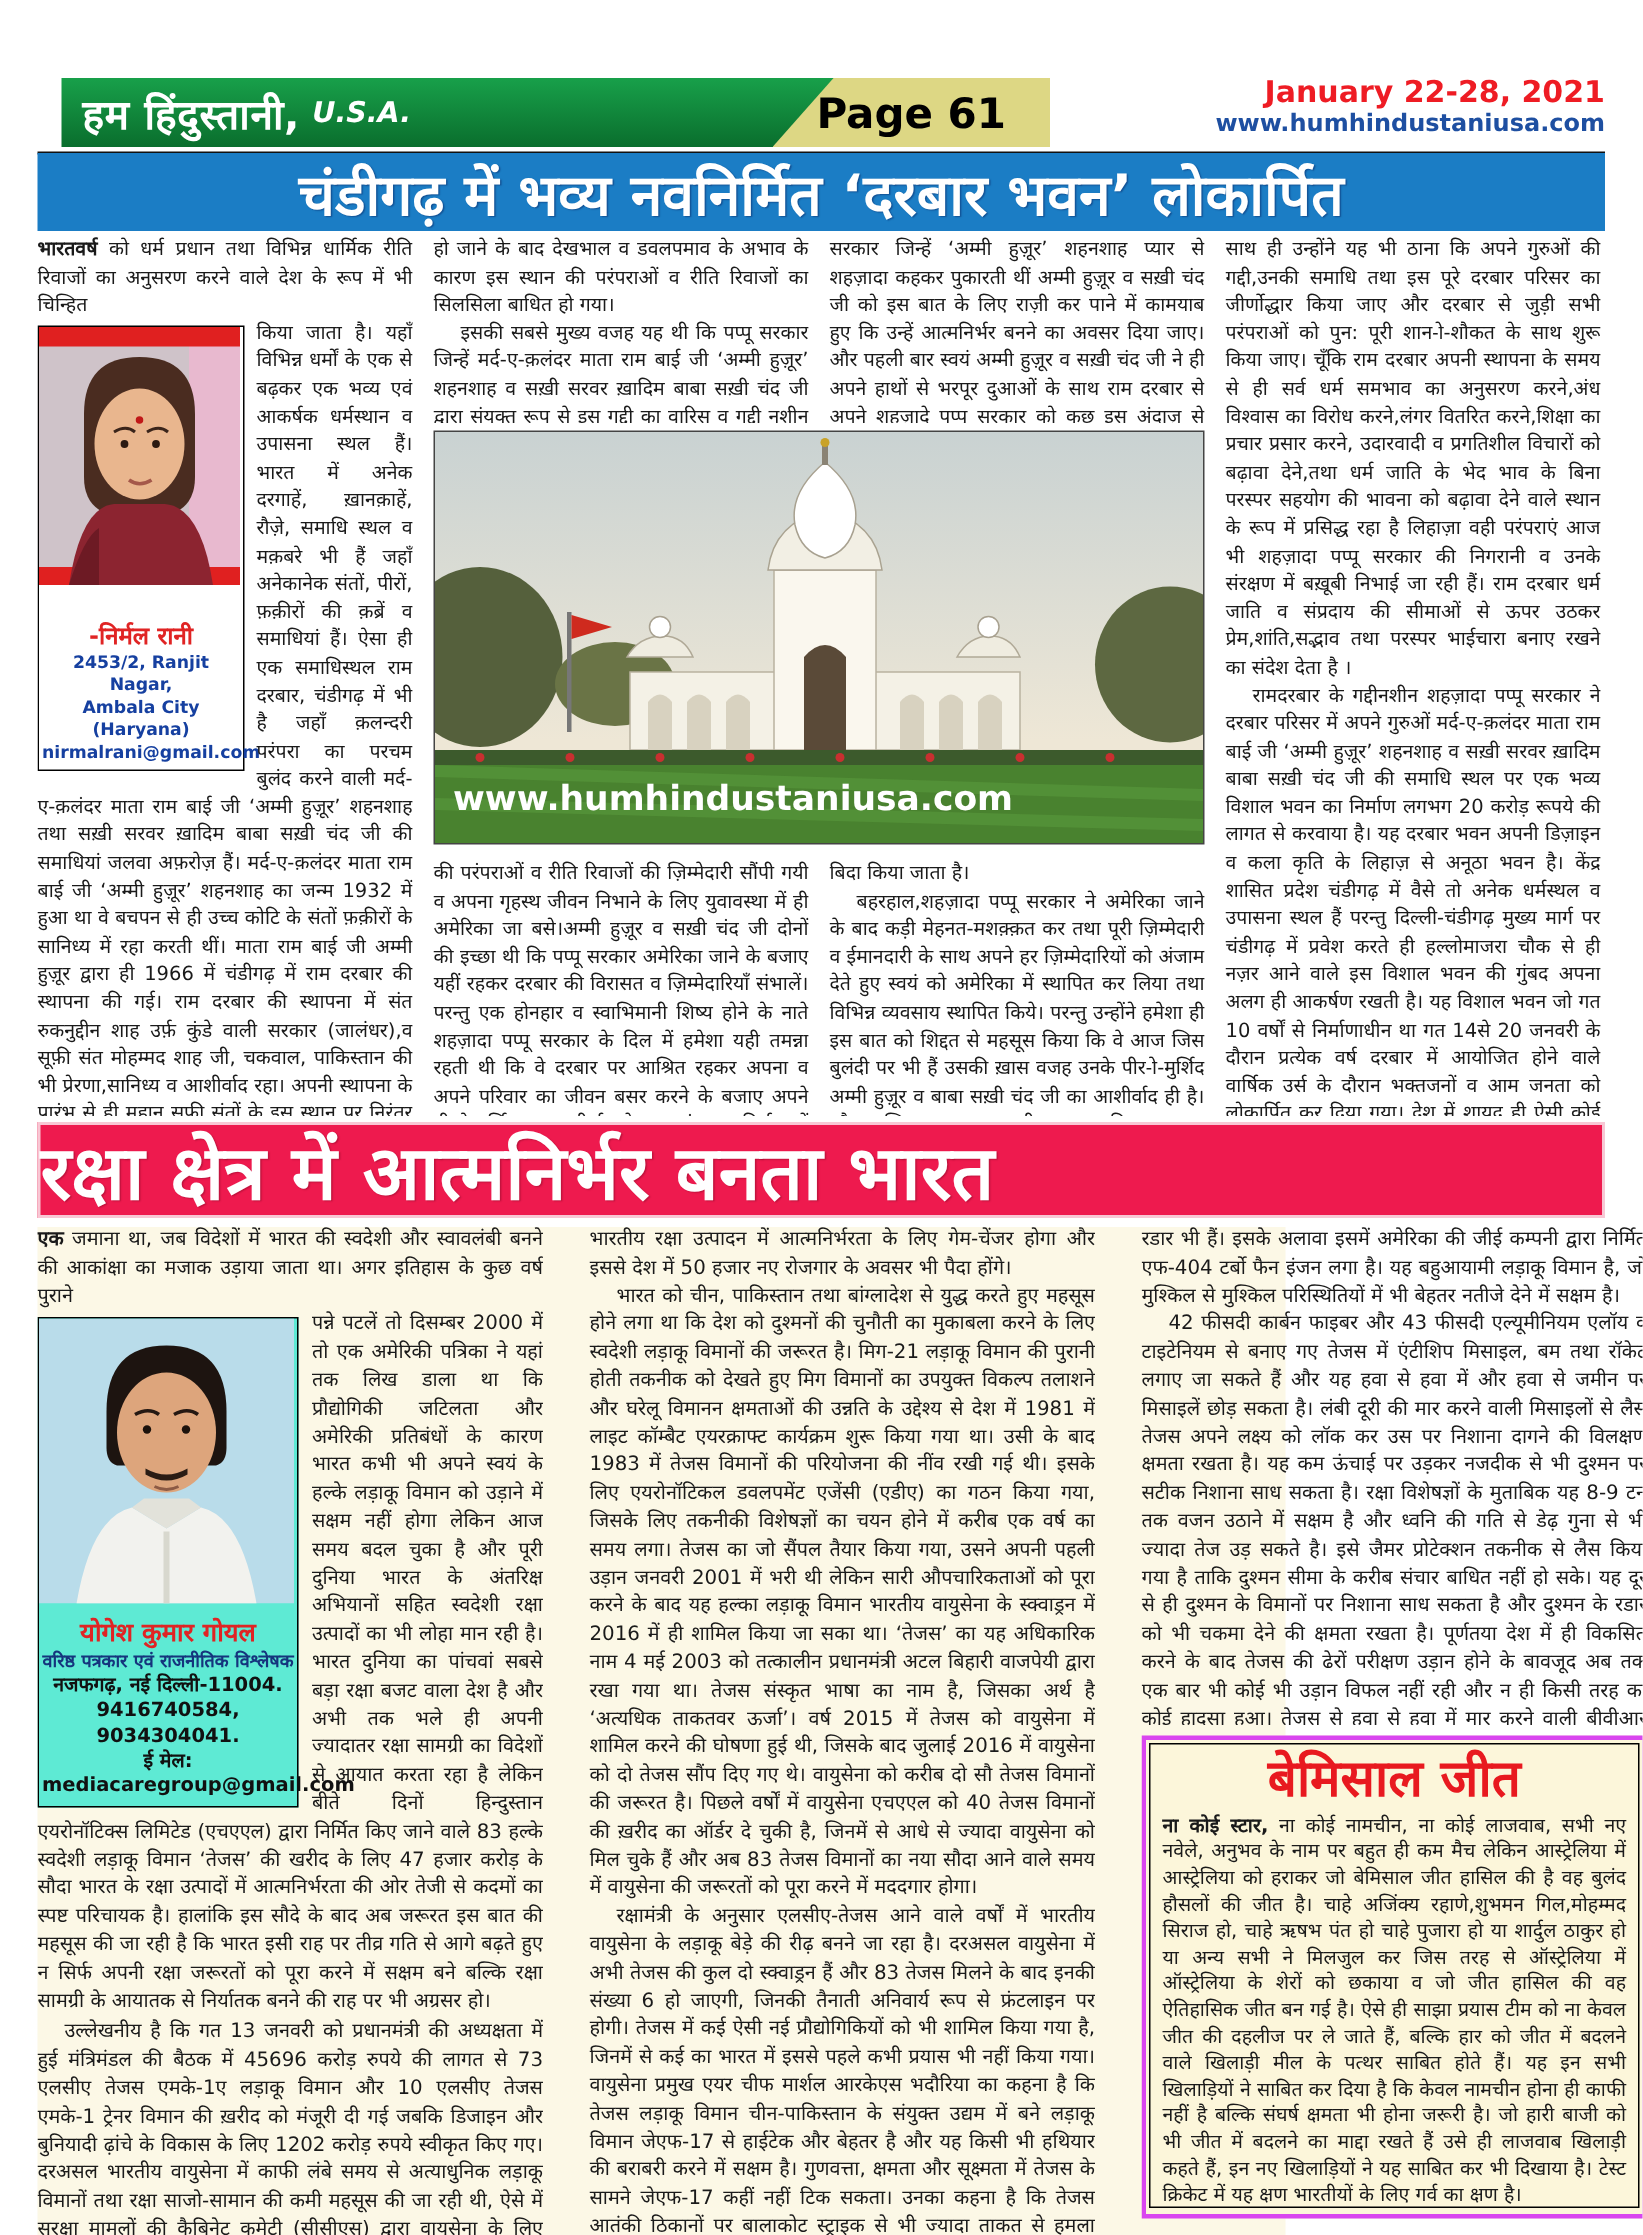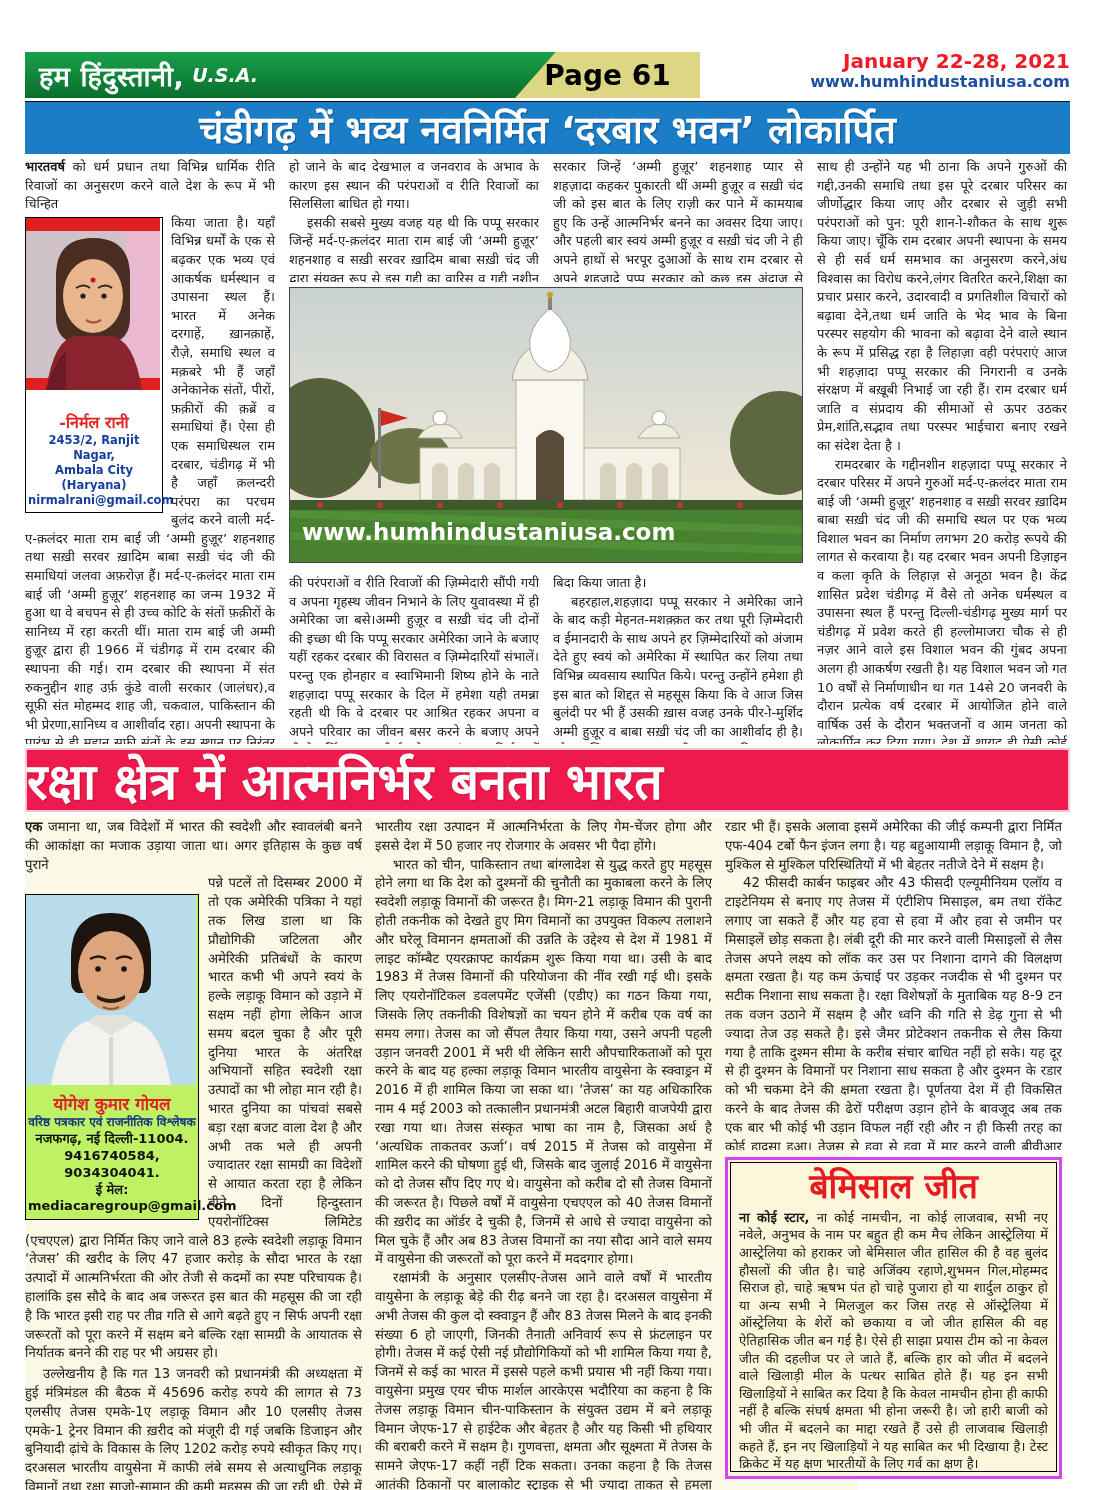--- a/index.html
+++ b/index.html
@@ -1,21 +1,21 @@
 <!DOCTYPE html>
 <html><head>
 <meta charset="utf-8">
 <style>
   html,body{margin:0;padding:0;}
   body{width:1095px;height:1490px;position:relative;background:#ffffff;
        font-family:"DejaVu Sans",sans-serif;color:#1a1a1a;overflow:hidden;}
   
   .masthead{position:absolute;left:25px;top:50px;width:1045px;height:50px;}
   .mast-rule{position:absolute;left:0;right:0;bottom:-3px;height:2px;background:#111;}
-  .green-bar{position:absolute;left:0;top:2px;width:545px;height:46px;
+  .green-bar{position:absolute;left:16px;top:2px;width:545px;height:46px;
              background:linear-gradient(#18a04a,#0a6e2d);display:flex;align-items:center;padding-left:14px;box-sizing:border-box;}
   .paper-name{color:#fff;font-weight:bold;font-size:27px;letter-spacing:.5px;}
   .paper-region{color:#fff;font-weight:bold;font-style:italic;font-size:19px;margin-left:8px;}
   .page-chip{position:absolute;left:490px;top:2px;width:185px;height:46px;background:#ddd784;
              clip-path:polygon(22% 0,100% 0,100% 100%,0 100%);display:flex;align-items:center;justify-content:center;}
   .page-chip span{font-size:28px;font-weight:bold;color:#000;}
   .mast-right{position:absolute;right:0;top:0;text-align:right;line-height:1.15;}
   .issue-date{color:#ee1c24;font-weight:bold;font-size:20px;}
   .site-url{color:#1e4fa1;font-weight:bold;font-size:16px;}
   
@@ -34,23 +34,23 @@
   .authbox1{float:left;width:136px;margin:3px 8px 2px 0;border:1px solid #000;background:#fff;}
   .authbox1 .caption{text-align:center;padding:2px 2px 4px;}
   .auth1-name{color:#e02424;font-weight:bold;font-size:16px;line-height:1.25;margin-top:16px;}
   .auth1-line{color:#1640a0;font-weight:bold;font-size:11.5px;line-height:1.3;}
   
   .building-photo{position:absolute;left:264px;top:129px;width:514px;height:276px;border:1px solid #444;box-sizing:border-box;}
   
   .headline2{position:absolute;left:25px;top:748px;width:1045px;height:64px;background:#ee1a4e;
              display:flex;align-items:center;justify-content:flex-start;border:2px solid #f8c7d4;box-sizing:border-box;}
   .headline2 span{color:#fff;font-weight:bold;font-size:50px;white-space:nowrap;text-shadow:1px 1px 1px rgba(80,0,20,.3);}
-  .a2-body{position:absolute;left:25px;top:818px;width:832px;height:672px;background:#fcf8e6;display:flex;gap:13px;}
+  .a2-body{position:absolute;left:25px;top:818px;width:832px;height:672px;background:#fcf8e6;display:flex;gap:31px;}
   .a2-col{width:337px;flex:none;font-size:13.2px;line-height:18.8px;text-align:justify;overflow:hidden;height:672px;}
-  .authbox2{float:left;width:172px;margin:20px 9px 2px 0;border:1px solid #000;background:#bef264;}
+  .authbox2{float:left;width:172px;margin:4px 9px 2px 0;border:1px solid #000;background:#5eead4;}
   .authbox2 .caption{text-align:center;padding:2px 2px 4px;}
   .auth2-name{color:#e02424;font-weight:bold;font-size:17px;line-height:1.3;}
   .auth2-prof{color:#15357d;font-weight:bold;font-size:12px;line-height:1.3;}
   .auth2-line{color:#111;font-weight:bold;font-size:13px;line-height:1.3;}
   .a2-col3-text{height:332px;overflow:hidden;}
   
   .sidebar-box{margin-top:7px;height:322px;border:3px solid #d946ef;background:#fcf6da;box-sizing:border-box;}
   .sidebar-inner{border:1px solid #000;margin:2px;height:calc(100% - 6px);box-sizing:border-box;padding:3px 8px;overflow:hidden;}
   .sidebar-head{text-align:center;color:#e8191f;font-weight:bold;font-size:34px;line-height:1.2;}
   .sidebar-body{font-size:13px;line-height:17.6px;text-align:justify;margin:2px 0 0;}
@@ -105,21 +105,21 @@
           <div class="auth1-line">Ambala City  (Haryana)</div>
           <div class="auth1-line">nirmalrani@gmail.com</div>
         </div>
       </div>
       <span>किया जाता है। यहाँ विभिन्न धर्मों के एक से बढ़कर एक भव्य एवं आकर्षक धर्मस्थान व उपासना स्थल हैं। भारत में अनेक दरगाहें, ख़ानक़ाहें, रौज़े, समाधि स्थल व मक़बरे भी हैं जहाँ अनेकानेक संतों, पीरों, फ़क़ीरों की क़ब्रें व समाधियां हैं। ऐसा ही एक समाधिस्थल राम दरबार, चंडीगढ़ में भी है जहाँ क़लन्दरी परंपरा का परचम बुलंद करने वाली मर्द-ए-क़लंदर माता राम बाई जी ‘अम्मी हुज़ूर’ शहनशाह तथा सख़ी सरवर ख़ादिम बाबा सख़ी चंद जी की समाधियां जलवा अफ़रोज़ हैं। मर्द-ए-क़लंदर माता राम बाई जी ‘अम्मी हुज़ूर’ शहनशाह का जन्म 1932 में हुआ था वे बचपन से ही उच्च कोटि के संतों फ़क़ीरों के सानिध्य में रहा करती थीं। माता राम बाई जी अम्मी हुज़ूर द्वारा ही 1966 में चंडीगढ़ में राम दरबार की स्थापना की गई। राम दरबार की स्थापना में संत रुकनुद्दीन शाह उर्फ़ कुंडे वाली सरकार (जालंधर),व सूफ़ी संत मोहम्मद शाह जी, चकवाल, पाकिस्तान की भी प्रेरणा,सानिध्य व आशीर्वाद रहा। अपनी स्थापना के प्रारंभ से ही महान सूफ़ी संतों के इस स्थान पर निरंतर पधारते रहने व उनकी तपस्थली होने की वजह से ही राम दरबार अपने अनुयाइयों व हर ख़ास-ो-आम की मन्नतें-मुरादें पूरी करने वाले धर्म स्थान के रूप में भी जाना जाने लगा। अम्मी हुज़ूर के व्यक्तित्व व उनके वैभव के चलते फ़िल्म जगत के बड़े से बड़े अभिनेताओं से लेकर अनेकानेक नेताओं व नौकरशाहों के यहां आने का सिलसिला हमेशा क़ायम रहता था। 1983 में माता राम बाई जी ‘अम्मी हुज़ूर’ शहनशाह के जन्नत नशीन होने के बाद उनके सहयोगी सख़ी सरवर ख़ादिम बाबा सख़ी चंद जी ने दरबार की परंपराओं को क़ायम रखने का प्रयास किया। परन्तु 1991 में सख़ी चंद जी के साकेतवासी</span>
     </div>
   </div>
 
   <div class="a1-col">
     <div class="a1-col-top plist">
-        <p>हो जाने के बाद देखभाल व जनवराव के अभाव के कारण इस स्थान की परंपराओं व रीति रिवाजों का सिलसिला बाधित हो गया।</p>
+        <p>हो जाने के बाद देखभाल व डवलपमाव के अभाव के कारण इस स्थान की परंपराओं व रीति रिवाजों का सिलसिला बाधित हो गया।</p>
         <p>इसकी सबसे मुख्य वजह यह थी कि पप्पू सरकार जिन्हें मर्द-ए-क़लंदर माता राम बाई जी ‘अम्मी हुज़ूर’ शहनशाह व सख़ी सरवर ख़ादिम बाबा सख़ी चंद जी द्वारा संयुक्त रूप से इस गद्दी का वारिस व गद्दी नशीन बनाया गया तथा यहाँ</p>
       </div>
     <div class="a1-photo-spacer"></div>
     <div class="a1-col-bottom plist">
         <p>की परंपराओं व रीति रिवाजों की ज़िम्मेदारी सौंपी गयी व अपना गृहस्थ जीवन निभाने के लिए युवावस्था में ही अमेरिका जा बसे।अम्मी हुज़ूर व सख़ी चंद जी दोनों की इच्छा थी कि पप्पू सरकार अमेरिका जाने के बजाए यहीं रहकर दरबार की विरासत व ज़िम्मेदारियाँ संभालें। परन्तु एक होनहार व स्वाभिमानी शिष्य होने के नाते शहज़ादा पप्पू सरकार के दिल में हमेशा यही तमन्ना रहती थी कि वे दरबार पर आश्रित रहकर अपना व अपने परिवार का जीवन बसर करने के बजाए अपने पीर-ो-मुर्शिद का आशीर्वाद लेकर स्वयं आत्म निर्भर बनें और अपने व अपने परिवार के जीविकोपार्जन की व्यवस्था स्वयं करें। और आख़िरकार किसी तरह पप्पू</p>
       </div>
   </div>
 
   <div class="a1-col">
     <div class="a1-col-top plist">

